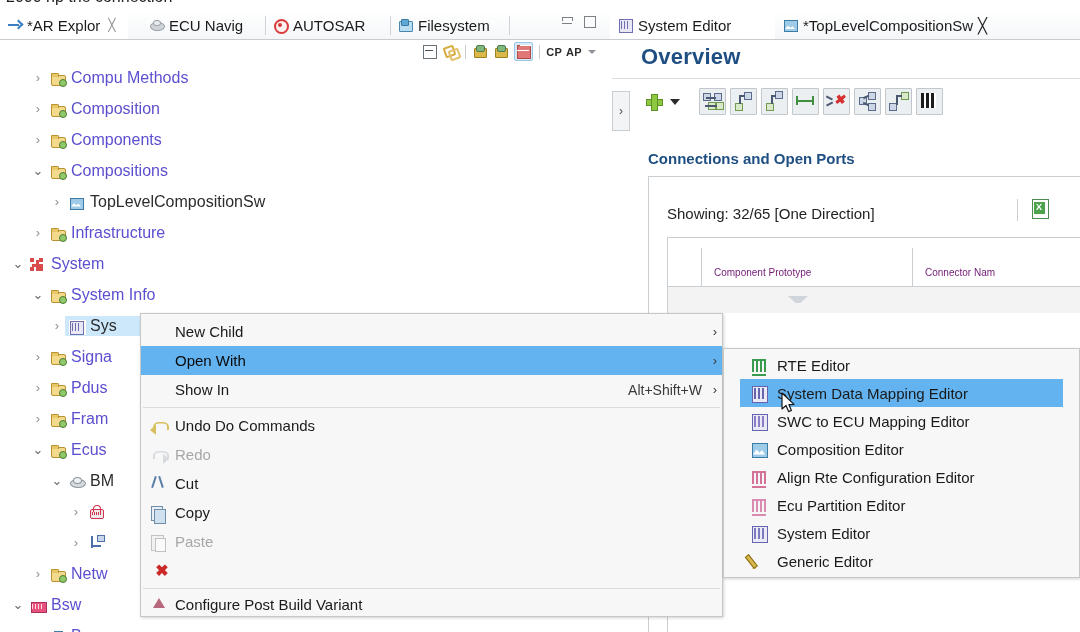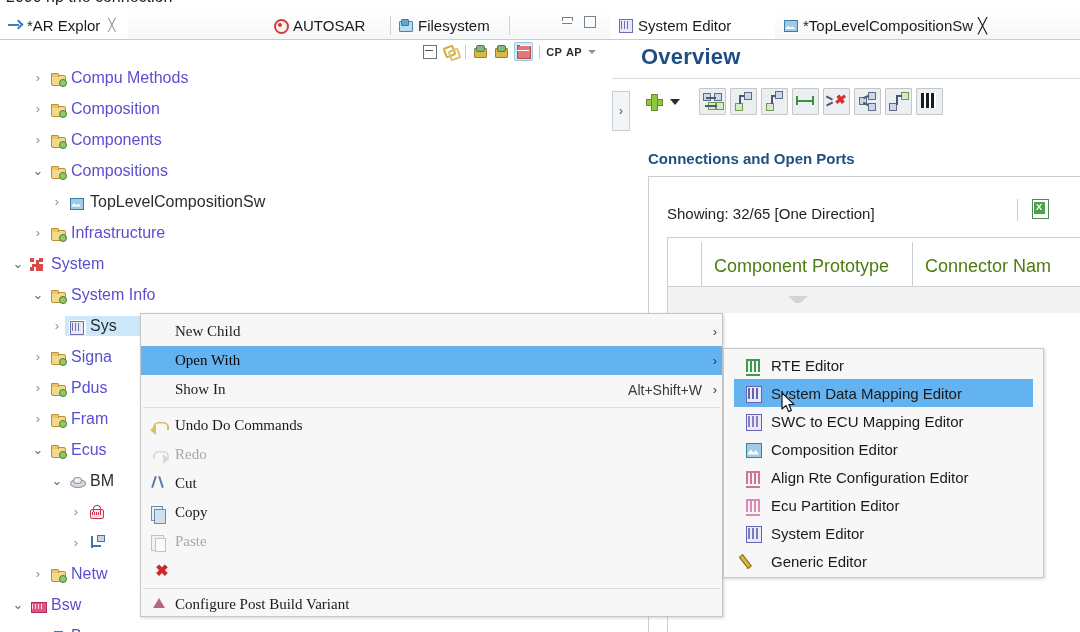--- a/index.html
+++ b/index.html
@@ -289,22 +289,22 @@
   .xlsicon:before{content:"";position:absolute;left:1px;top:0;width:15px;height:18px;background:#ffffff;border:1px solid #4d8c4d;}
   .xlsicon:after{content:"";position:absolute;left:3px;top:3px;width:11px;height:12px;background:#4ca34c;}
   .xlsicon span{position:absolute;left:5px;top:3px;font-size:9px;color:#ffffff;font-weight:bold;z-index:2;}
 
   .tbl{
     position:absolute;left:18px;top:60px;width:414px;height:396px;
     border:1px solid #c9ced3;border-right:none;border-bottom:none;box-sizing:border-box;
   }
   .thead{position:absolute;left:0;top:0;width:414px;height:48px;background:#ffffff;}
   .th{
-    position:absolute;top:4px;height:48px;display:flex;align-items:center;
-    padding-left:12px;font-size:18px;color:#4d7c0f;box-sizing:border-box;
+    position:absolute;top:10px;height:48px;display:flex;align-items:center;
+    padding-left:12px;font-size:10px;color:#701a75;box-sizing:border-box;
     border-right:1px solid #c9ced3;white-space:nowrap;
   }
   .tsep{position:absolute;top:48px;left:0;width:414px;height:1px;background:#c9ced3;}
   .trow2{position:absolute;left:0;top:49px;width:414px;height:26px;background:#f3f3f3;}
   .sortmark{
     position:absolute;left:120px;top:56px;width:22px;height:12px;
   }
   .sortmark:before{
     content:"";position:absolute;left:0;top:2px;width:20px;height:7px;
     background:#cfd5db;
@@ -319,21 +319,21 @@
     box-shadow:1px 1px 3px rgba(0,0,0,.18);
     padding:3px 0 0 0;box-sizing:border-box;
   }
   .mi{
     position:relative;height:29px;display:flex;align-items:center;
     font-size:15px;color:#1a1a1a;padding-left:8px;box-sizing:border-box;
   }
   .mi.hi{background:#62b3ef;color:#0a0a0a;}
   .mi.disabled{color:#a7a7a7;}
   .mi .micon{width:26px;flex:0 0 26px;height:18px;position:relative;}
-  .mi .mlabel{flex:1;font-family:Liberation Serif, serif;}
+  .mi .mlabel{flex:1;}
   .mi .maccel{font-size:14px;color:#3a3a3a;margin-right:6px;white-space:nowrap;}
   .mi .marrow{width:14px;text-align:center;font-size:13px;color:#3a3a3a;}
   .msep{height:1px;background:#dcdcdc;margin:3px 2px;}
 
   .ic-undo{}
   .ic-undo:before{
     content:"";position:absolute;left:4px;top:4px;width:12px;height:8px;
     border:2px solid #d8c061;border-bottom:none;border-radius:6px 6px 0 0;
     transform:scaleY(.8);
   }
@@ -368,24 +368,24 @@
     content:"";position:absolute;left:6px;top:5px;width:9px;height:12px;background:#fafafa;border:1px solid #c2c2c2;
   }
   .ic-delete{color:#cc2929;font-weight:bold;font-size:16px;line-height:18px;text-align:center;}
   .ic-config:before{
     content:"";position:absolute;left:4px;top:3px;width:0;height:0;
     border-left:6px solid transparent;border-right:6px solid transparent;border-bottom:10px solid #b8687c;
   }
 
   
   .submenu{
-    position:absolute;left:723px;top:348px;width:321px;
+    position:absolute;left:723px;top:348px;width:357px;
     background:#f7f7f7;border:1px solid #c7c7c7;
     box-shadow:1px 1px 3px rgba(0,0,0,.18);
-    padding:2px 10px;box-sizing:border-box;
+    padding:2px 16px;box-sizing:border-box;
   }
   .si{
     position:relative;height:28px;display:flex;align-items:center;
     font-size:15px;color:#1a1a1a;padding-left:10px;box-sizing:border-box;
   }
   .si.hi{background:#62b3ef;}
   .si .sicon{width:27px;flex:0 0 27px;height:17px;position:relative;}
 
   .ic-rte{}
   .ic-rte:before{
@@ -479,20 +479,25 @@
   <div class="left-view">
 
     <div class="tabbar">
 
       <div class="tab active" style="left:0;width:128px;">
         <span class="ticon ic-arrow"></span>
         <span>*AR Explor</span>
         <span class="closeg">╳</span>
       </div>
 
+      <div class="tab" style="left:142px;width:124px;">
+        <span class="ticon ic-disc"></span>
+        <span>ECU Navig</span>
+        <span class="sep"></span>
+      </div>
 
       <div class="tab" style="left:266px;width:125px;">
         <span class="ticon ic-ring"></span>
         <span>AUTOSAR</span>
         <span class="sep"></span>
       </div>
 
       <div class="tab" style="left:391px;width:119px;">
         <span class="ticon ic-fs"></span>
         <span>Filesystem</span>

